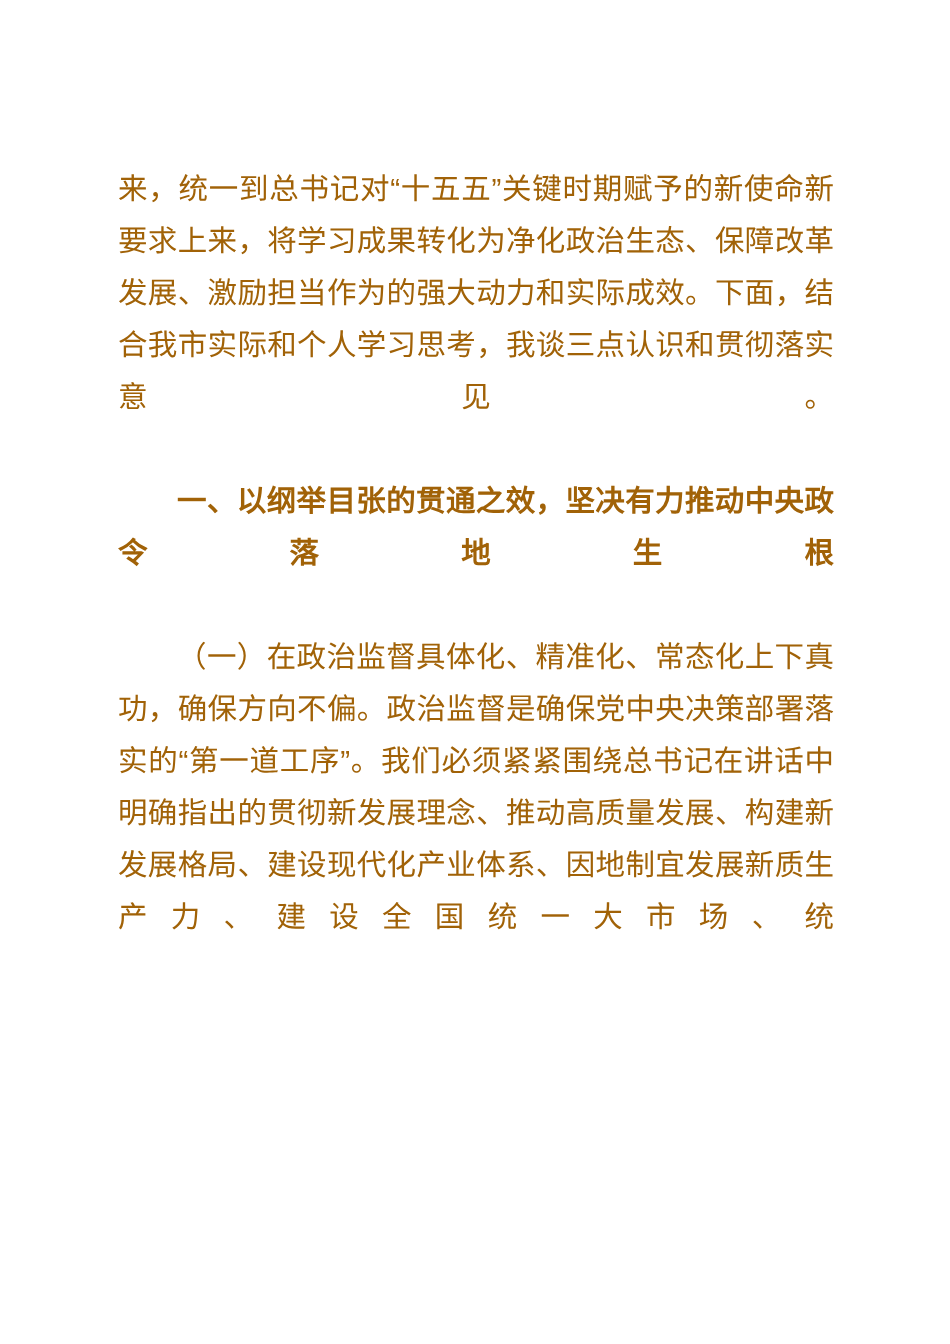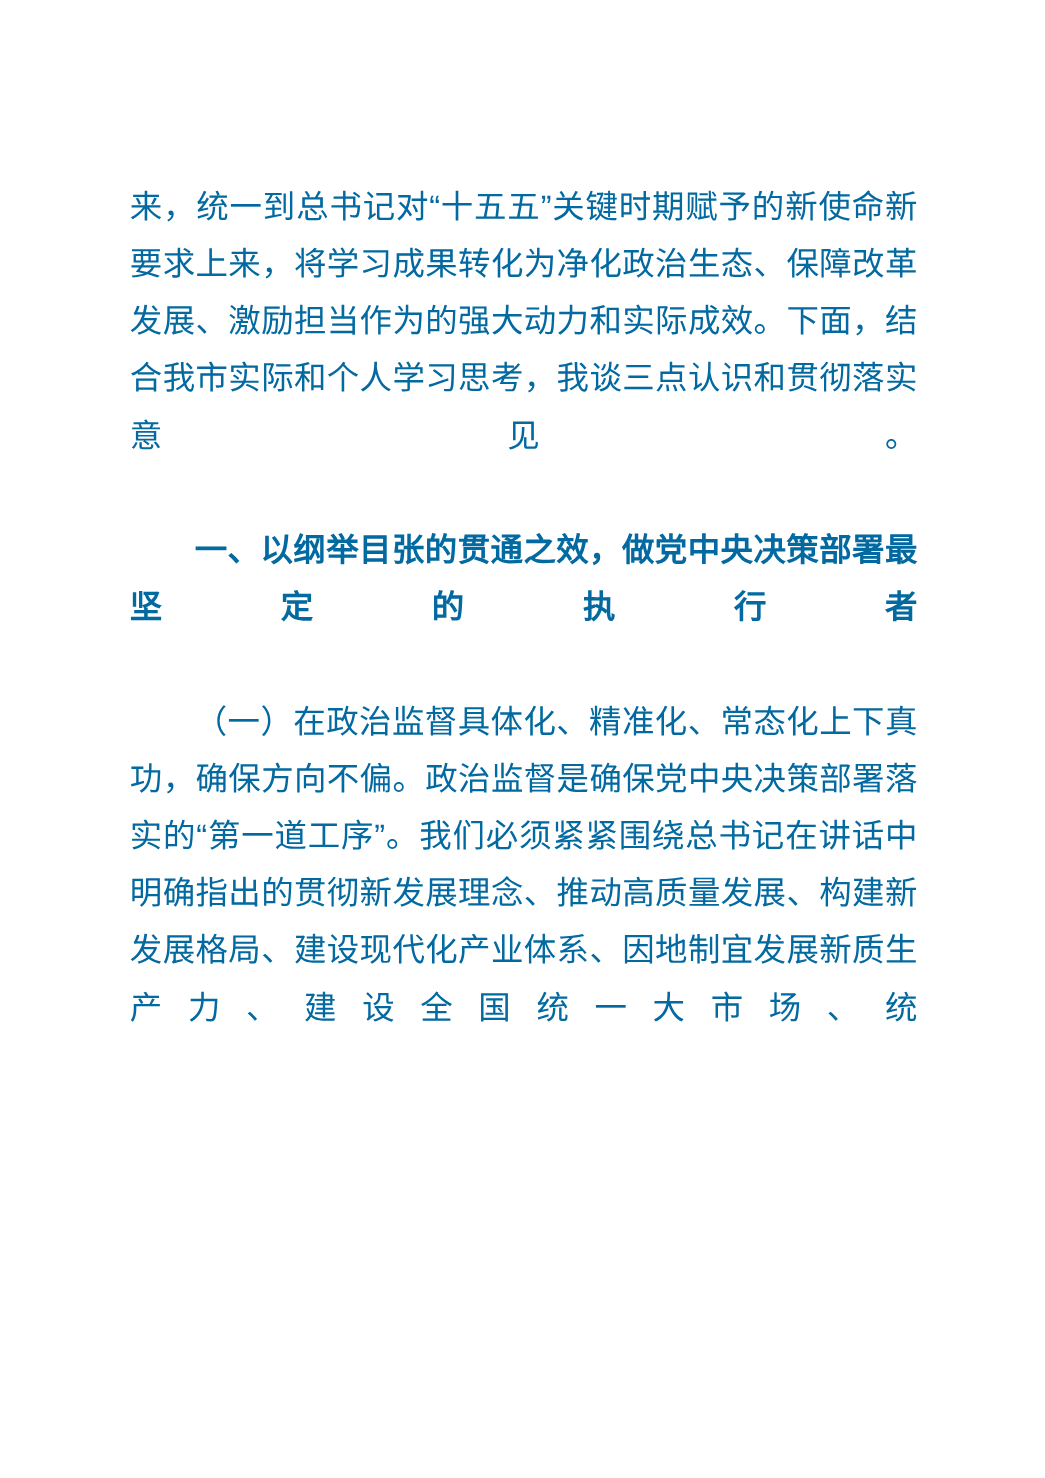--- a/index.html
+++ b/index.html
@@ -24,21 +24,21 @@
     top: 163px;
     width: 716px;
   }
 
   .para {
     margin: 0;
     padding: 0;
     font-family: "Liberation Sans", "DejaVu Sans", sans-serif;
     font-size: 29.5px;
     line-height: 52px;
-    color: #0369a1;
+    color: #a16207;
     text-align: justify;
     text-justify: inter-character;
     text-indent: 59px;
     font-weight: 400;
     letter-spacing: 0;
     word-break: break-all;
     -webkit-font-smoothing: antialiased;
   }
 
   
@@ -58,19 +58,19 @@
   }
 </style>
 </head>
 <body>
 
 <div class="page">
   <div class="doc-body">
 
     <p class="para cont">来，统一到总书记对“十五五”关键时期赋予的新使命新要求上来，将学习成果转化为净化政治生态、保障改革发展、激励担当作为的强大动力和实际成效。下面，结合我市实际和个人学习思考，我谈三点认识和贯彻落实意见。</p>
 
-    <p class="para heading">一、以纲举目张的贯通之效，做党中央决策部署最坚定的执行者</p>
+    <p class="para heading">一、以纲举目张的贯通之效，坚决有力推动中央政令落地生根</p>
 
 
     <p class="para">（一）在政治监督具体化、精准化、常态化上下真功，确保方向不偏。政治监督是确保党中央决策部署落实的“第一道工序”。我们必须紧紧围绕总书记在讲话中明确指出的贯彻新发展理念、推动高质量发展、构建新发展格局、建设现代化产业体系、因地制宜发展新质生产力、建设全国统一大市场、统</p>
 
   </div>
 </div>
 
 </body></html>

